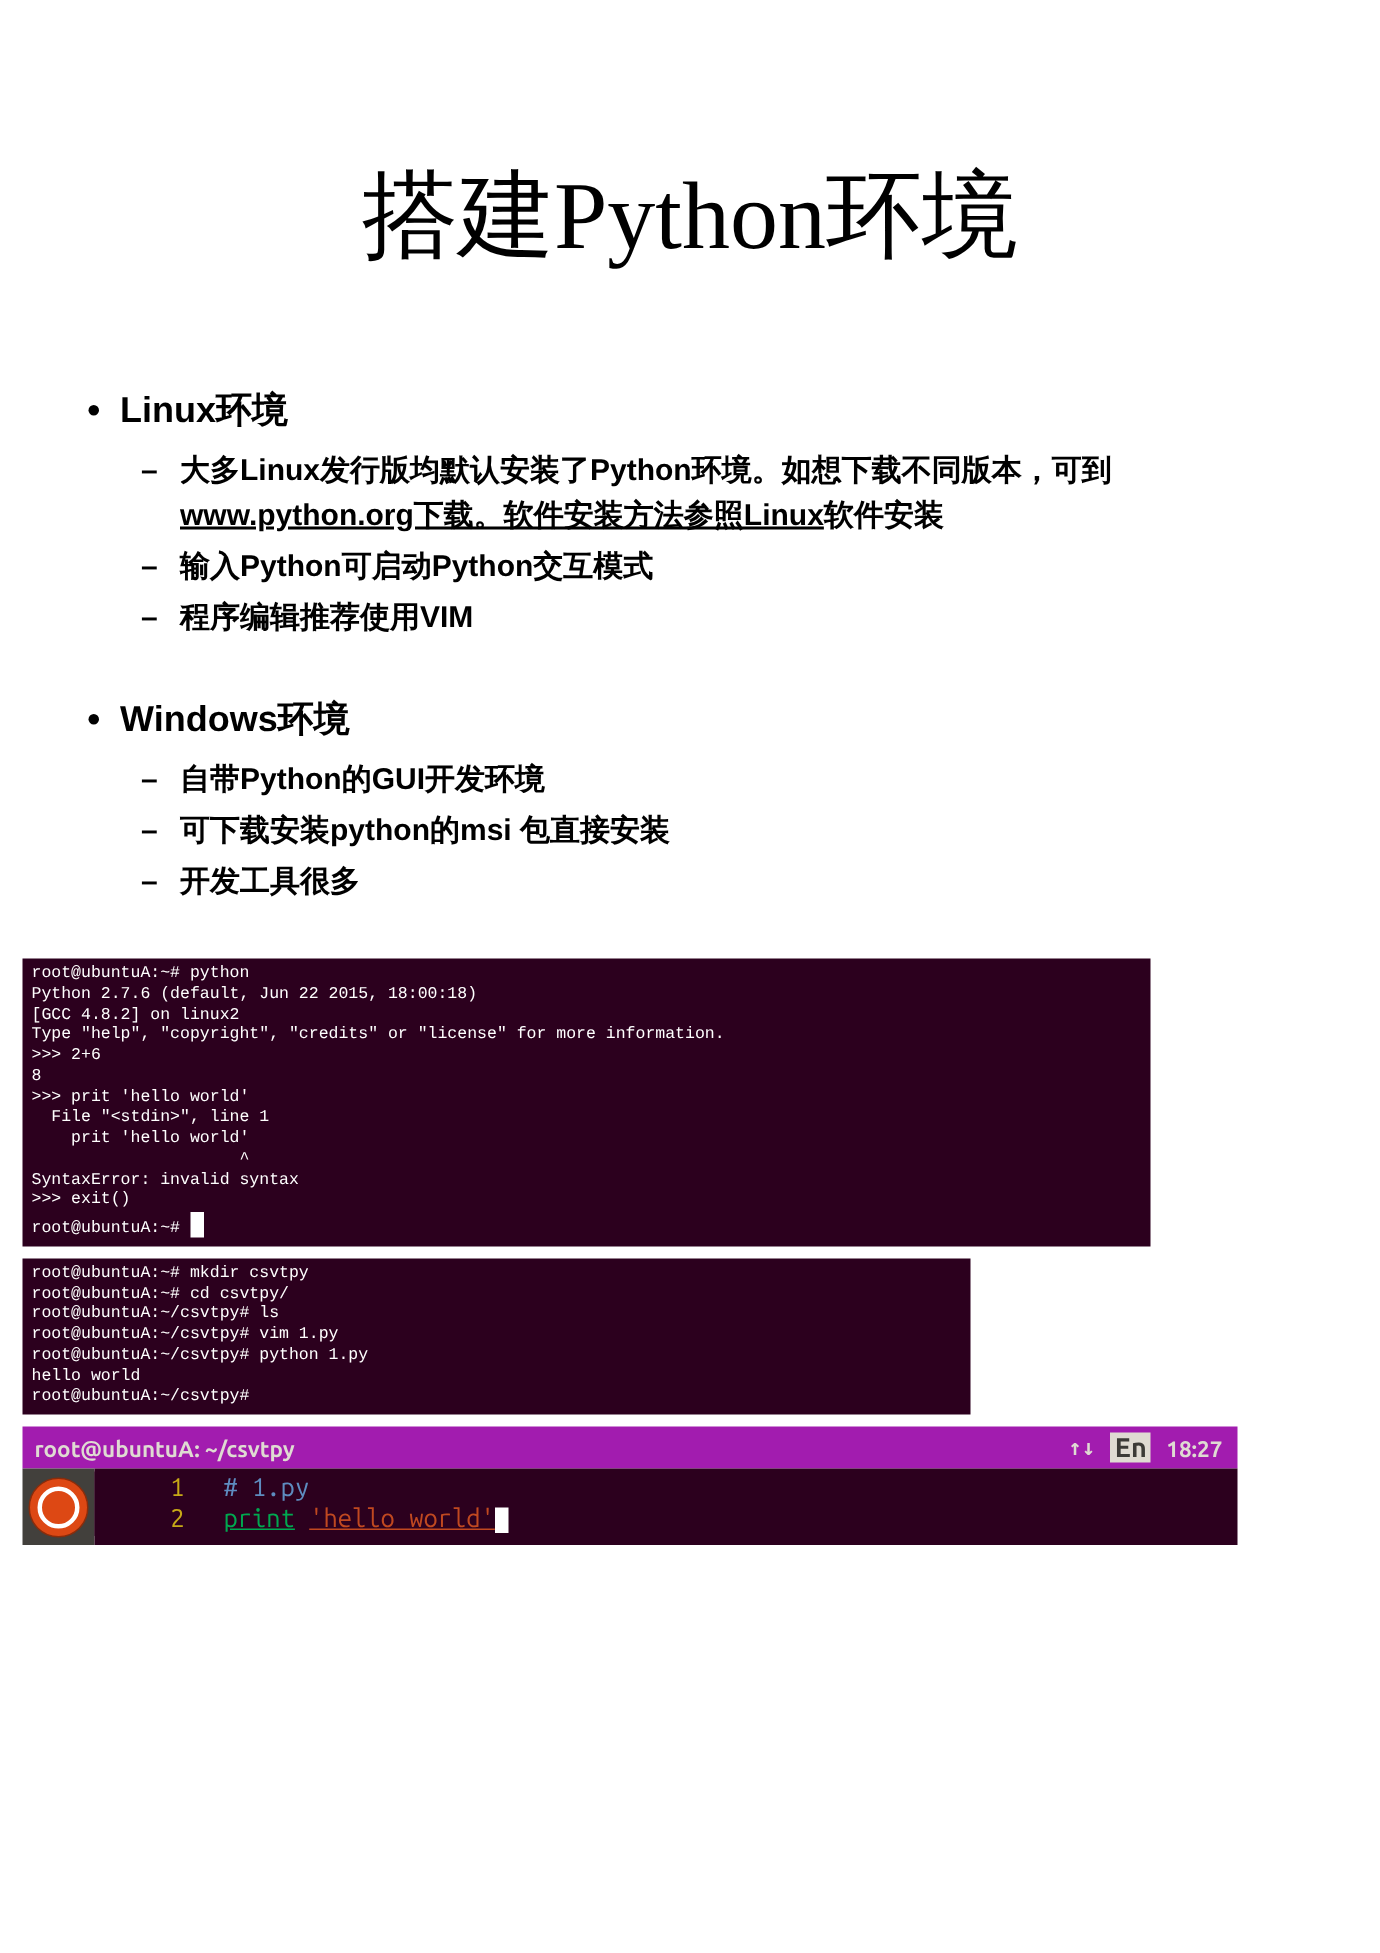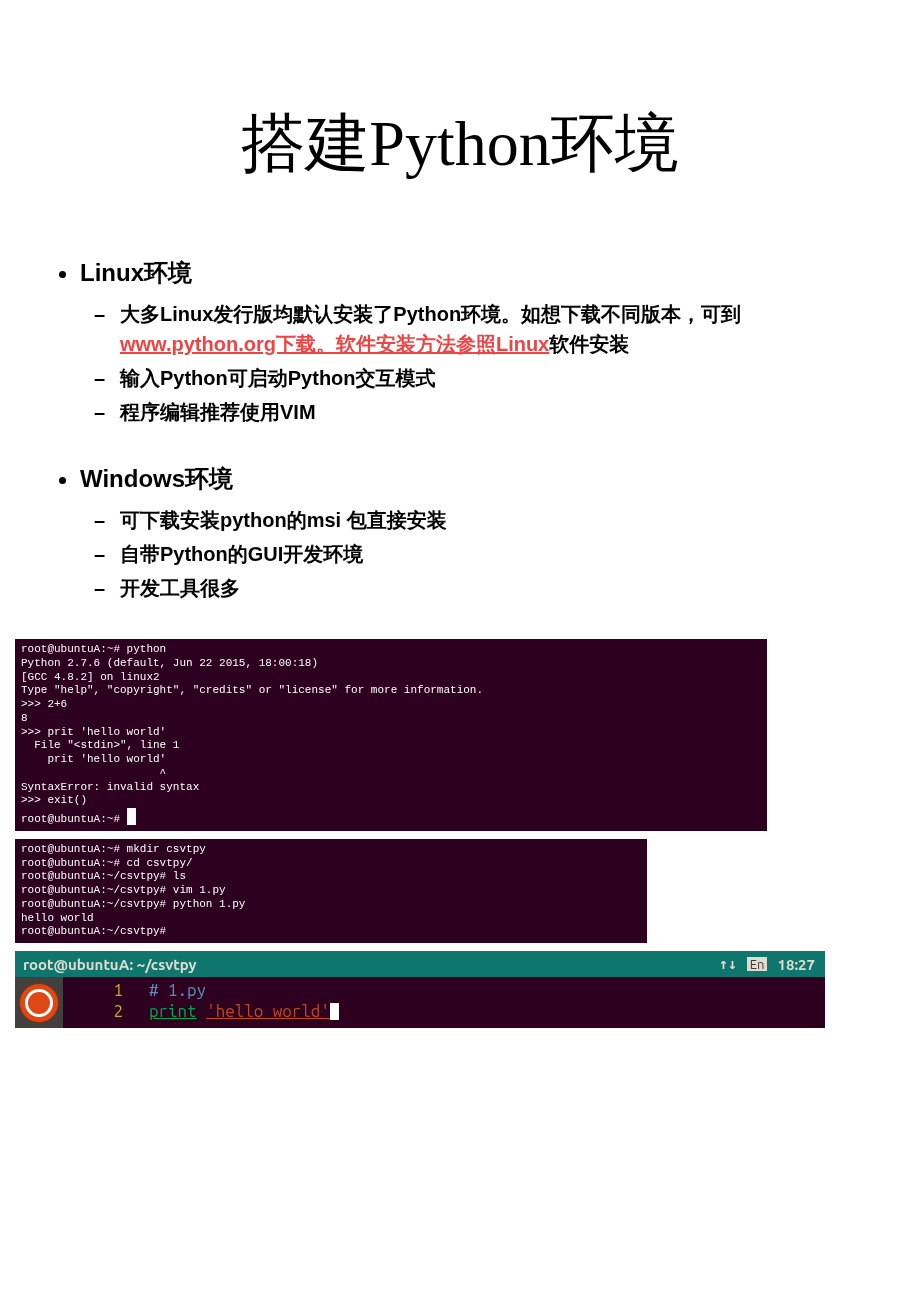--- a/index.html
+++ b/index.html
@@ -40,21 +40,21 @@
     margin-bottom: 4px;
     position: relative;
     line-height: 1.5;
   }
   ul.inner > li::before {
     content: "–";
     position: absolute;
     left: -26px;
   }
   .link {
-    color: #ef4444;
+    color: #000000;
     text-decoration: underline;
     font-weight: bold;
   }
   .plain-after-link {
     font-weight: bold;
     color: #000000;
   }
   .terminal {
     background: #2c001e;
     color: #ffffff;
@@ -62,21 +62,21 @@
     font-size: 11px;
     padding: 4px 6px;
     white-space: pre;
     line-height: 1.25;
     margin-bottom: 8px;
     overflow: hidden;
   }
   .term1 { width: 740px; margin-left: 15px; }
   .term2 { width: 620px; margin-left: 15px; }
   .titlebar {
-    background: #0f766e;
+    background: #a21caf;
     color: #dfdbd2;
     font-family: "Ubuntu", Arial, sans-serif;
     font-size: 15px;
     font-weight: bold;
     padding: 4px 10px 4px 8px;
     display: flex;
     align-items: center;
     justify-content: space-between;
     margin-left: 15px;
     margin-right: 95px;
@@ -87,23 +87,23 @@
     gap: 10px;
   }
   .tb-icon {
     color: #dfdbd2;
     font-family: monospace;
     font-size: 15px;
   }
   .en-badge {
     background: #dfdbd2;
     color: #3c3b37;
-    font-size: 13px;
+    font-size: 18px;
     padding: 0px 3px;
-    font-weight: normal;
+    font-weight: bold;
   }
   .editor-row {
     display: flex;
     margin-left: 15px;
     margin-right: 95px;
   }
   .launcher {
     width: 48px;
     background: #42403c;
     display: flex;
@@ -173,22 +173,22 @@
           <span>大多Linux发行版均默认安装了Python环境。如想下载不同版本，可到</span>
           <a class="link" href="#">www.python.org下载。软件安装方法参照Linux</a><span class="plain-after-link">软件安装</span>
         </li>
         <li>输入Python可启动Python交互模式</li>
         <li>程序编辑推荐使用VIM</li>
       </ul>
     </li>
     <li>
       <span>Windows环境</span>
       <ul class="inner">
+        <li>自带Python的GUI开发环境</li>
         <li>可下载安装python的msi 包直接安装</li>
-        <li>自带Python的GUI开发环境</li>
         <li>开发工具很多</li>
       </ul>
     </li>
   </ul>
 </div>
 
 <div class="terminal term1"><span>root@ubuntuA:~# python
 Python 2.7.6 (default, Jun 22 2015, 18:00:18)
 [GCC 4.8.2] on linux2
 Type "help", "copyright", "credits" or "license" for more information.

